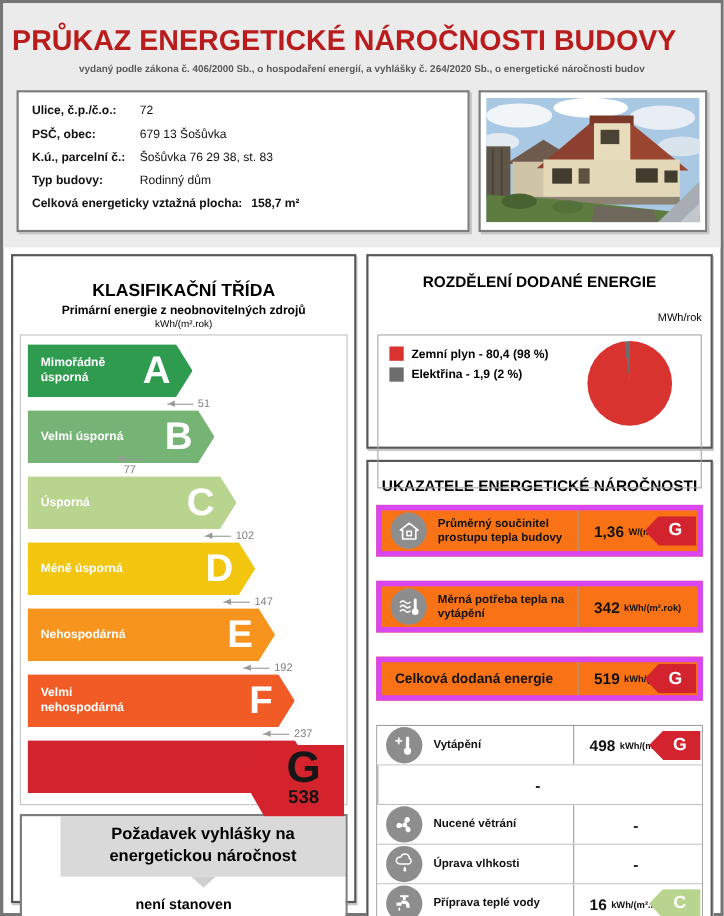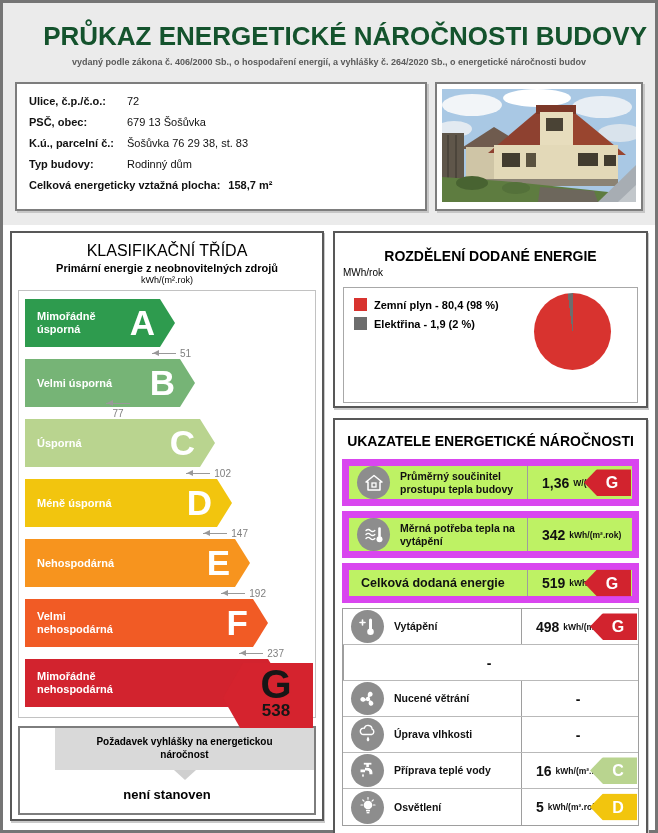--- a/index.html
+++ b/index.html
@@ -1,72 +1,72 @@
 <!DOCTYPE html>
 <html><head>
 <meta charset="utf-8">
 <style>
   html,body{margin:0;padding:0;background:#fff;}
   body{width:658px;height:833px;font-family:"Liberation Sans",sans-serif;position:relative;overflow:hidden;}
   .page{position:absolute;inset:0;border:3px solid #757575;box-sizing:border-box;background:#fff;}
 
   
   .header-band{background:#ebebeb;height:222px;box-sizing:border-box;padding:10px 8px 0;}
-  .cert-title{font-size:26px;font-weight:bold;text-align:right;color:#14532d;margin:8px 0 5px;}
+  .cert-title{font-size:26px;font-weight:bold;text-align:left;color:#b91c1c;margin:8px 0 5px;}
   .cert-subtitle{font-size:9px;font-weight:bold;text-align:center;color:#5a5a5a;}
   .info-flex{display:flex;gap:8px;margin:15px 4px 0;}
   .info-box{flex:1;background:#fff;border:2px solid #7d7d7d;box-shadow:2px 2px 0 #c6c6c6;padding:11px 12px 6px;box-sizing:border-box;}
   .info-line{display:flex;font-size:11px;margin-bottom:9px;color:#111;}
   .info-label{font-weight:bold;width:98px;flex-shrink:0;}
   .info-line.wide .info-label{width:auto;margin-right:8px;}
   .info-line.wide .info-value{font-weight:bold;}
   .photo-box{width:208px;height:129px;background:#fff;border:2px solid #7d7d7d;box-shadow:2px 2px 0 #c6c6c6;padding:5px;box-sizing:border-box;}
   .photo-box svg{display:block;width:194px;height:113px;}
 
   
   .main{display:flex;gap:9px;padding:6px 7px 0;}
   .panel{border:2px solid #585858;box-sizing:border-box;background:#fff;box-shadow:1px 2px 0 #c9c9c9;}
   .left-panel{width:314px;padding:6px;height:590px;}
   .right-col{flex:1;display:flex;flex-direction:column;gap:10px;height:590px;}
 
   
-  .lp-title{font-size:16px;font-weight:normal;text-align:center;margin-top:3px;}
+  .lp-title{font-size:16px;font-weight:bold;text-align:center;margin-top:17px;}
   .lp-sub{font-size:11px;font-weight:bold;text-align:center;margin-top:2px;}
   .lp-unit{font-size:9px;text-align:center;margin:1px 0 5px;}
   .arrows-box{border:1px solid #c2c2c2;padding:8px 0 10px 6px;position:relative;}
   .cls-arrow{height:48px;clip-path:polygon(0 0,calc(100% - 15px) 0,100% 50%,calc(100% - 15px) 100%,0 100%);display:flex;align-items:center;position:relative;color:#fff;}
   .cls-label{font-size:11px;font-weight:bold;padding-left:12px;width:100px;line-height:1.15;}
   .cls-letter{font-size:35px;font-weight:bold;position:absolute;right:20px;top:50%;transform:translateY(-50%);}
   .cls-th{height:12px;display:flex;align-items:center;justify-content:flex-end;gap:4px;font-size:10px;color:#7f7f7f;}
   .th-arrow{width:24px;height:0;border-top:1px solid #999;position:relative;}
   .th-arrow::before{content:"";position:absolute;left:-2px;top:-4px;border:3.5px solid transparent;border-right:6px solid #999;}
   .big-arrow{position:absolute;right:2px;top:372px;width:90px;height:70px;clip-path:polygon(0 50%,20px 0,100% 0,100% 100%,20px 100%);padding-left:16px;box-sizing:border-box;text-align:center;}
   .big-letter{font-size:40px;font-weight:bold;color:#161616;line-height:1;margin-top:1px;}
   .big-val{font-size:17px;font-weight:bold;color:#161616;margin-top:-3px;}
   .req-box{border:2px solid #7d7d7d;margin-top:8px;}
-  .req-head{background:#d9d9d9;padding:7px 6px 9px;position:relative;text-align:center;font-size:10px;font-weight:bold;line-height:1.3;margin-left:35px;}
+  .req-head{background:#d9d9d9;padding:7px 6px 9px;position:relative;text-align:center;font-size:15px;font-weight:bold;line-height:1.3;margin-left:35px;}
   .req-head .req-title{max-width:210px;margin:0 auto;}
   .req-notch{position:absolute;left:50%;bottom:-10px;transform:translateX(-50%);width:0;height:0;border:11px solid transparent;border-top:10px solid #cfcfcf;border-bottom:none;}
   .req-body{background:#fff;text-align:center;font-size:13px;font-weight:bold;padding:17px 0 11px;}
 
   
   .dist-panel{height:177px;padding:8px;}
   .dist-title{font-size:14px;font-weight:bold;text-align:center;margin-top:7px;}
-  .dist-unit{font-size:10px;text-align:left;margin:3px 0 9px;}
-  .dist-box{border:1px solid #a8a8a8;height:116px;box-sizing:border-box;position:relative;padding:10px 10px;}
+  .dist-unit{font-size:10px;text-align:right;margin:20px 0 9px;}
+  .dist-box{border:1px solid #a8a8a8;height:140px;box-sizing:border-box;position:relative;padding:10px 10px;}
   .legend-item{display:flex;align-items:center;gap:7px;margin-bottom:6px;}
   .legend-swatch{width:13px;height:13px;flex-shrink:0;}
   .legend-label{font-size:11px;font-weight:bold;}
   .pie{position:absolute;right:26px;top:5px;width:77px;height:77px;border-radius:50%;}
 
   
   .ind-panel{flex:1;padding:7px;}
   .ind-title{font-size:14px;font-weight:bold;text-align:center;margin:6px 0 10px;}
   .ind-row{display:flex;align-items:stretch;box-sizing:border-box;}
-  .ind-row.boxed{border:7px solid #d946ef;background:#bef264;margin-bottom:5px;}
+  .ind-row.boxed{border:5px solid #d946ef;background:#f97316;margin-bottom:22px;}
   .r1{height:47px;}.r2{height:47px;}.r3{height:40px;}
   .white-rows{border:1px solid #9e9e9e;}
   .white-rows .ind-row{height:36px;border-bottom:1px solid #b9b9b9;background:#fff;}
   .white-rows .ind-row:last-child{border-bottom:none;}
   .ind-left{width:178px;display:flex;align-items:center;gap:10px;padding-left:8px;box-sizing:border-box;flex-shrink:0;}
   .ind-label{font-size:10.5px;font-weight:bold;line-height:1.2;color:#111;}
   .ind-label.big{font-size:12.5px;padding-left:4px;}
   .ind-right{flex:1;border-left:1px solid #9e9e9e;display:flex;align-items:center;padding-left:14px;position:relative;box-sizing:border-box;}
   .dash .ind-right{justify-content:center;padding-left:0;}
   .ind-num{font-size:14px;font-weight:bold;margin-right:4px;color:#111;}
@@ -204,21 +204,20 @@
             <span class="cls-label">Velmi nehospodárná</span>
             <span class="cls-letter">F</span>
           </div>
           <div class="cls-th" style="width: 259px;">
             <span class="th-arrow"></span>
             <span>237</span>
           </div>
         </div>
         <div>
           <div class="cls-arrow" style="background-color: rgb(210, 35, 46); width: 258px;">
-            <span class="cls-label">Mimořádně nehospodárná</span>
             <span class="cls-letter">G</span>
           </div>
         </div>
 
         <div class="big-arrow" style="background-color: rgb(213, 35, 46);">
           <div class="big-letter">G</div>
           <div class="big-val">538</div>
         </div>
       </div>
 

